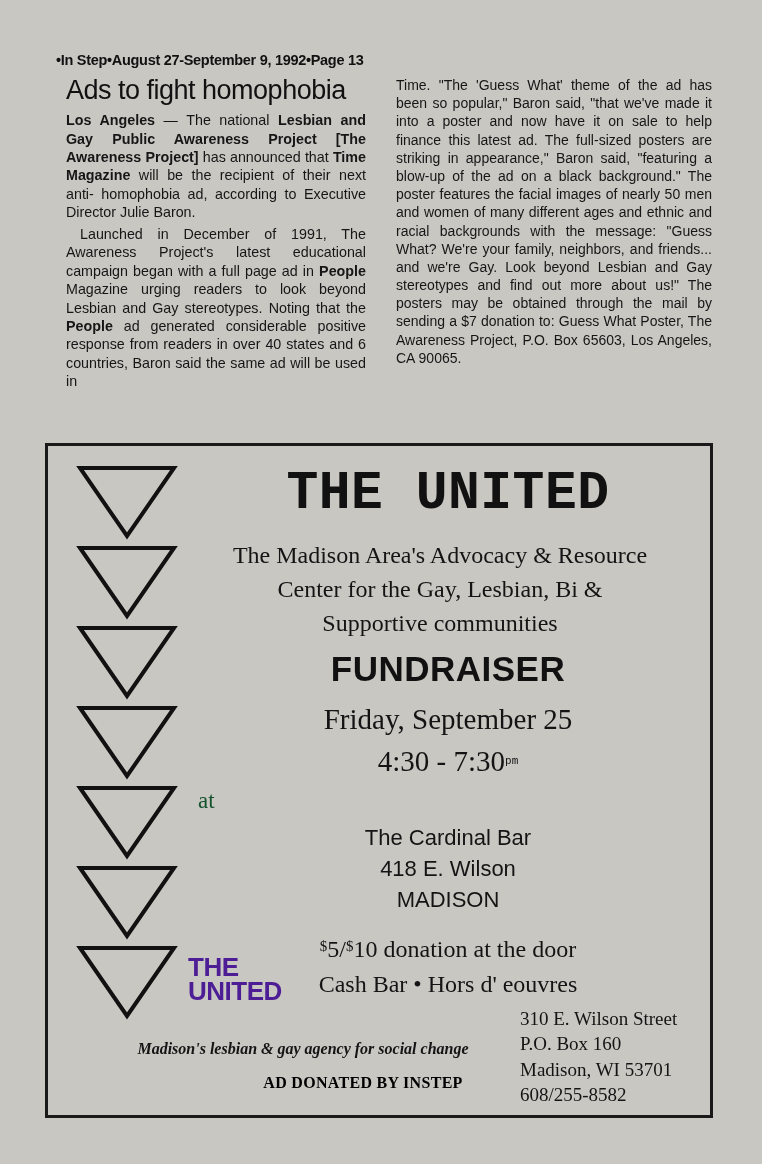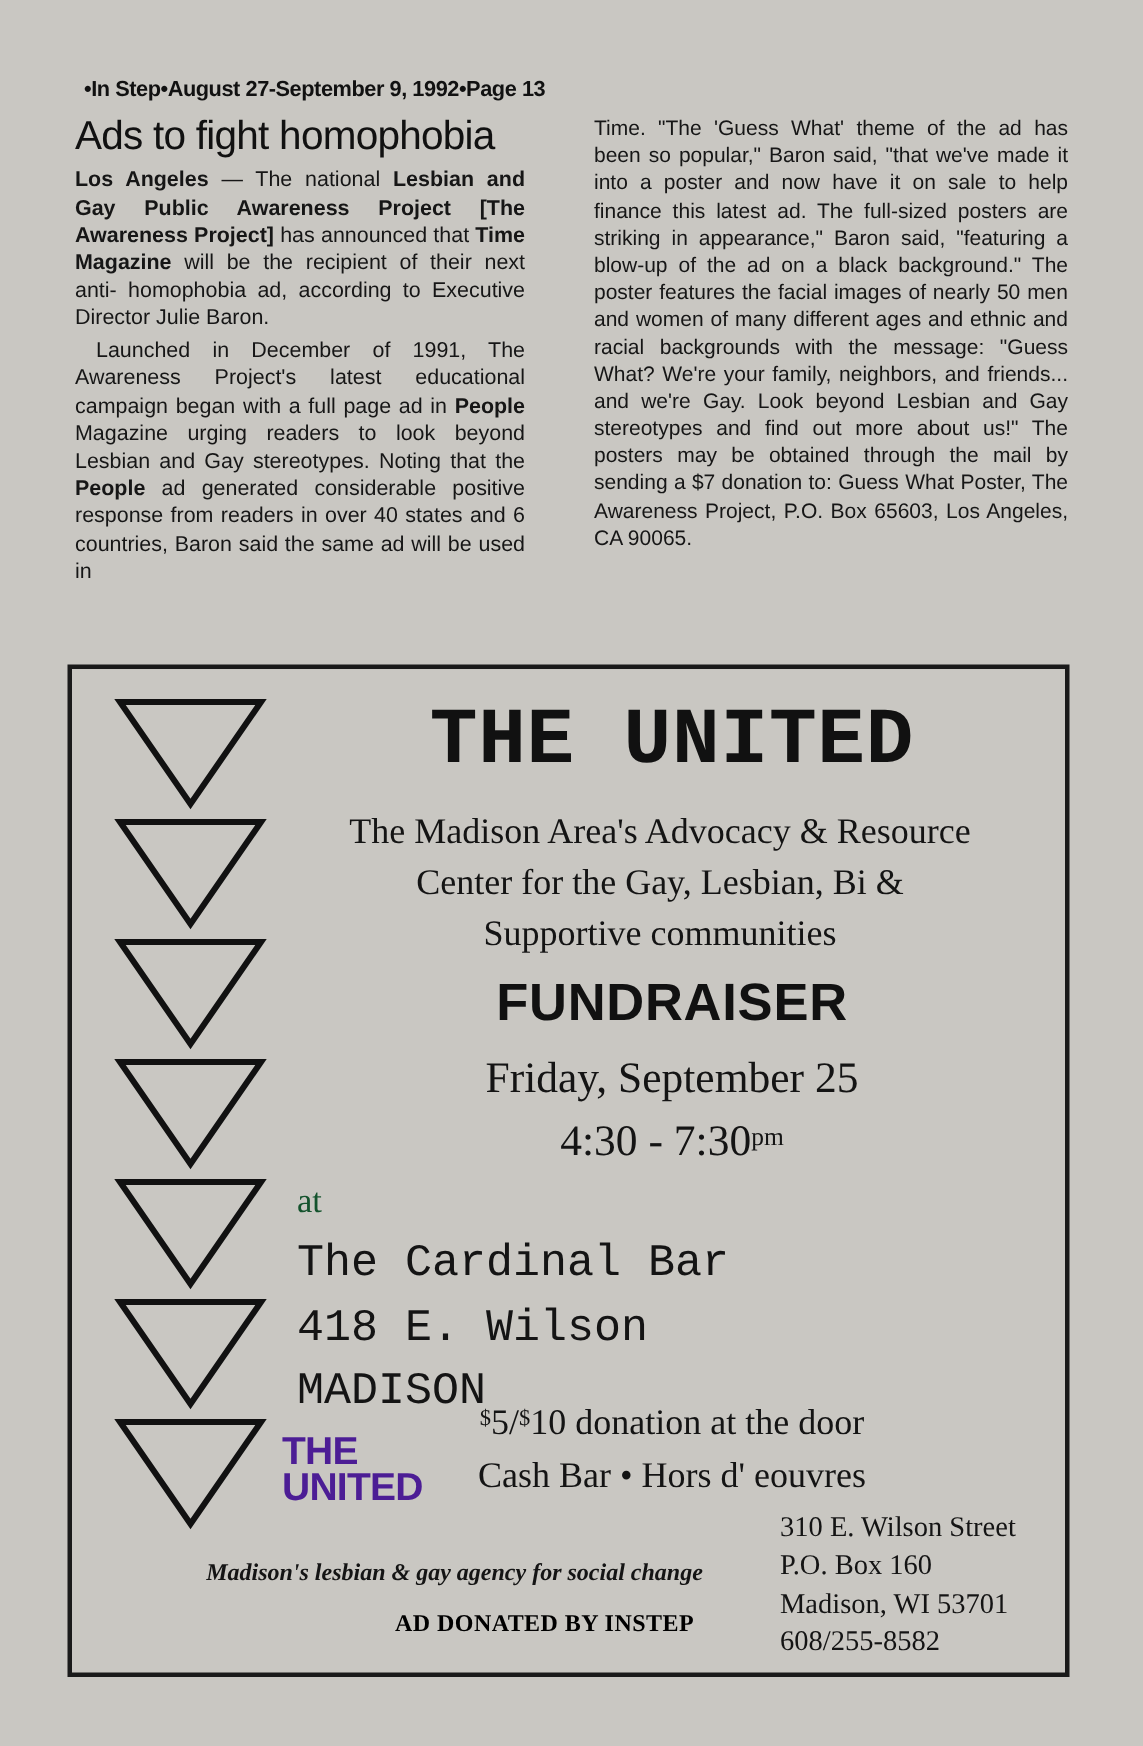--- a/index.html
+++ b/index.html
@@ -35,21 +35,21 @@
   
   .article {
     position: absolute;
     left: 50px;
     top: 76px;
     width: 662px;
     height: 355px;
   }
   .col-left {
     position: absolute;
-    left: 0;
+    left: 16px;
     top: 0;
     width: 300px;
   }
   .col-right {
     position: absolute;
     left: 346px;
     top: 0;
     width: 316px;
   }
   .headline {
@@ -133,42 +133,44 @@
     left: 150px;
     top: 252px;
     width: 500px;
     text-align: center;
     font-family: "Liberation Serif", serif;
     font-size: 29px;
     line-height: 1.45;
     color: #141414;
   }
   .ad-date .sup {
-    font-size: 17px;
+    font-size: 11px;
     vertical-align: baseline;
     position: relative;
     top: -7px;
+    font-family: Liberation Mono, monospace;
   }
   .ad-at {
     position: absolute;
     left: 150px;
     top: 342px;
     width: 500px;
     text-align: left;
     font-family: "Liberation Serif", serif;
     font-size: 23px;
     color: #14532d;
   }
   .ad-venue {
     position: absolute;
     left: 150px;
     top: 376px;
     width: 500px;
-    font-family: Liberation Mono, monospace;
-    font-size: 30px;
+    text-align: center;
+    font-family: Liberation Sans, sans-serif;
+    font-size: 22px;
     line-height: 1.42;
     color: #141414;
   }
   .ad-donation {
     position: absolute;
     left: 150px;
     top: 486px;
     width: 500px;
     text-align: center;
     font-family: "Liberation Serif", serif;

